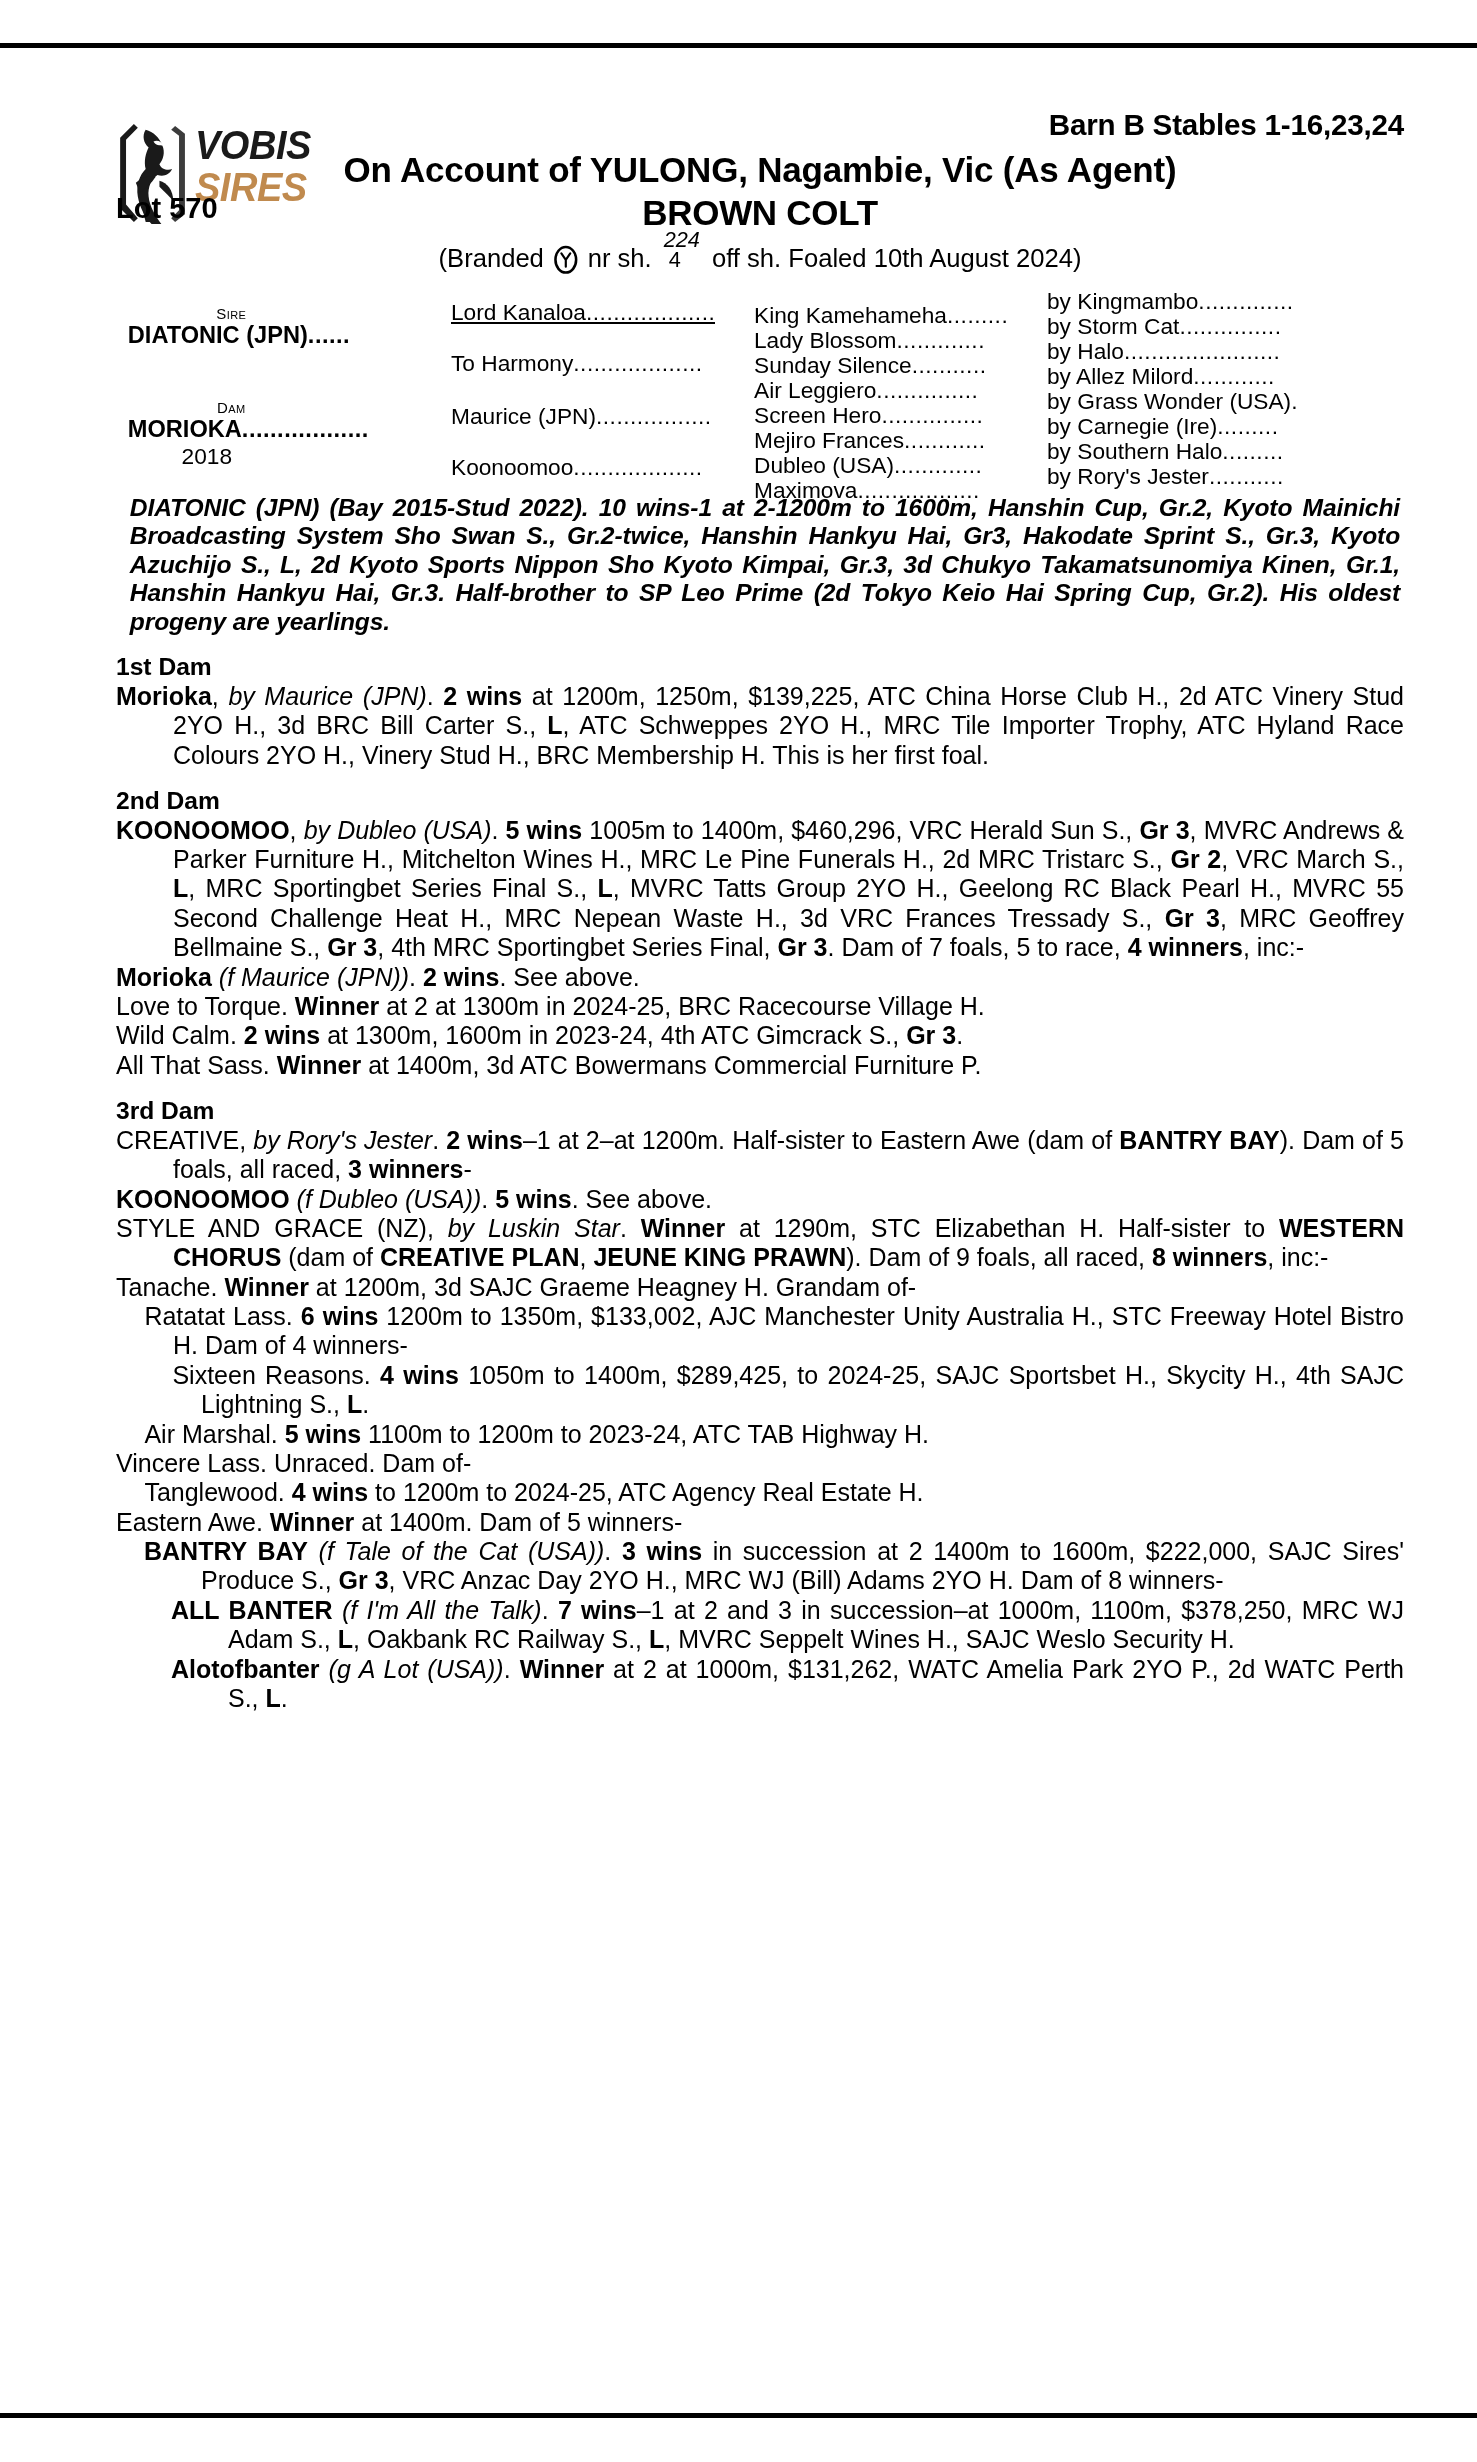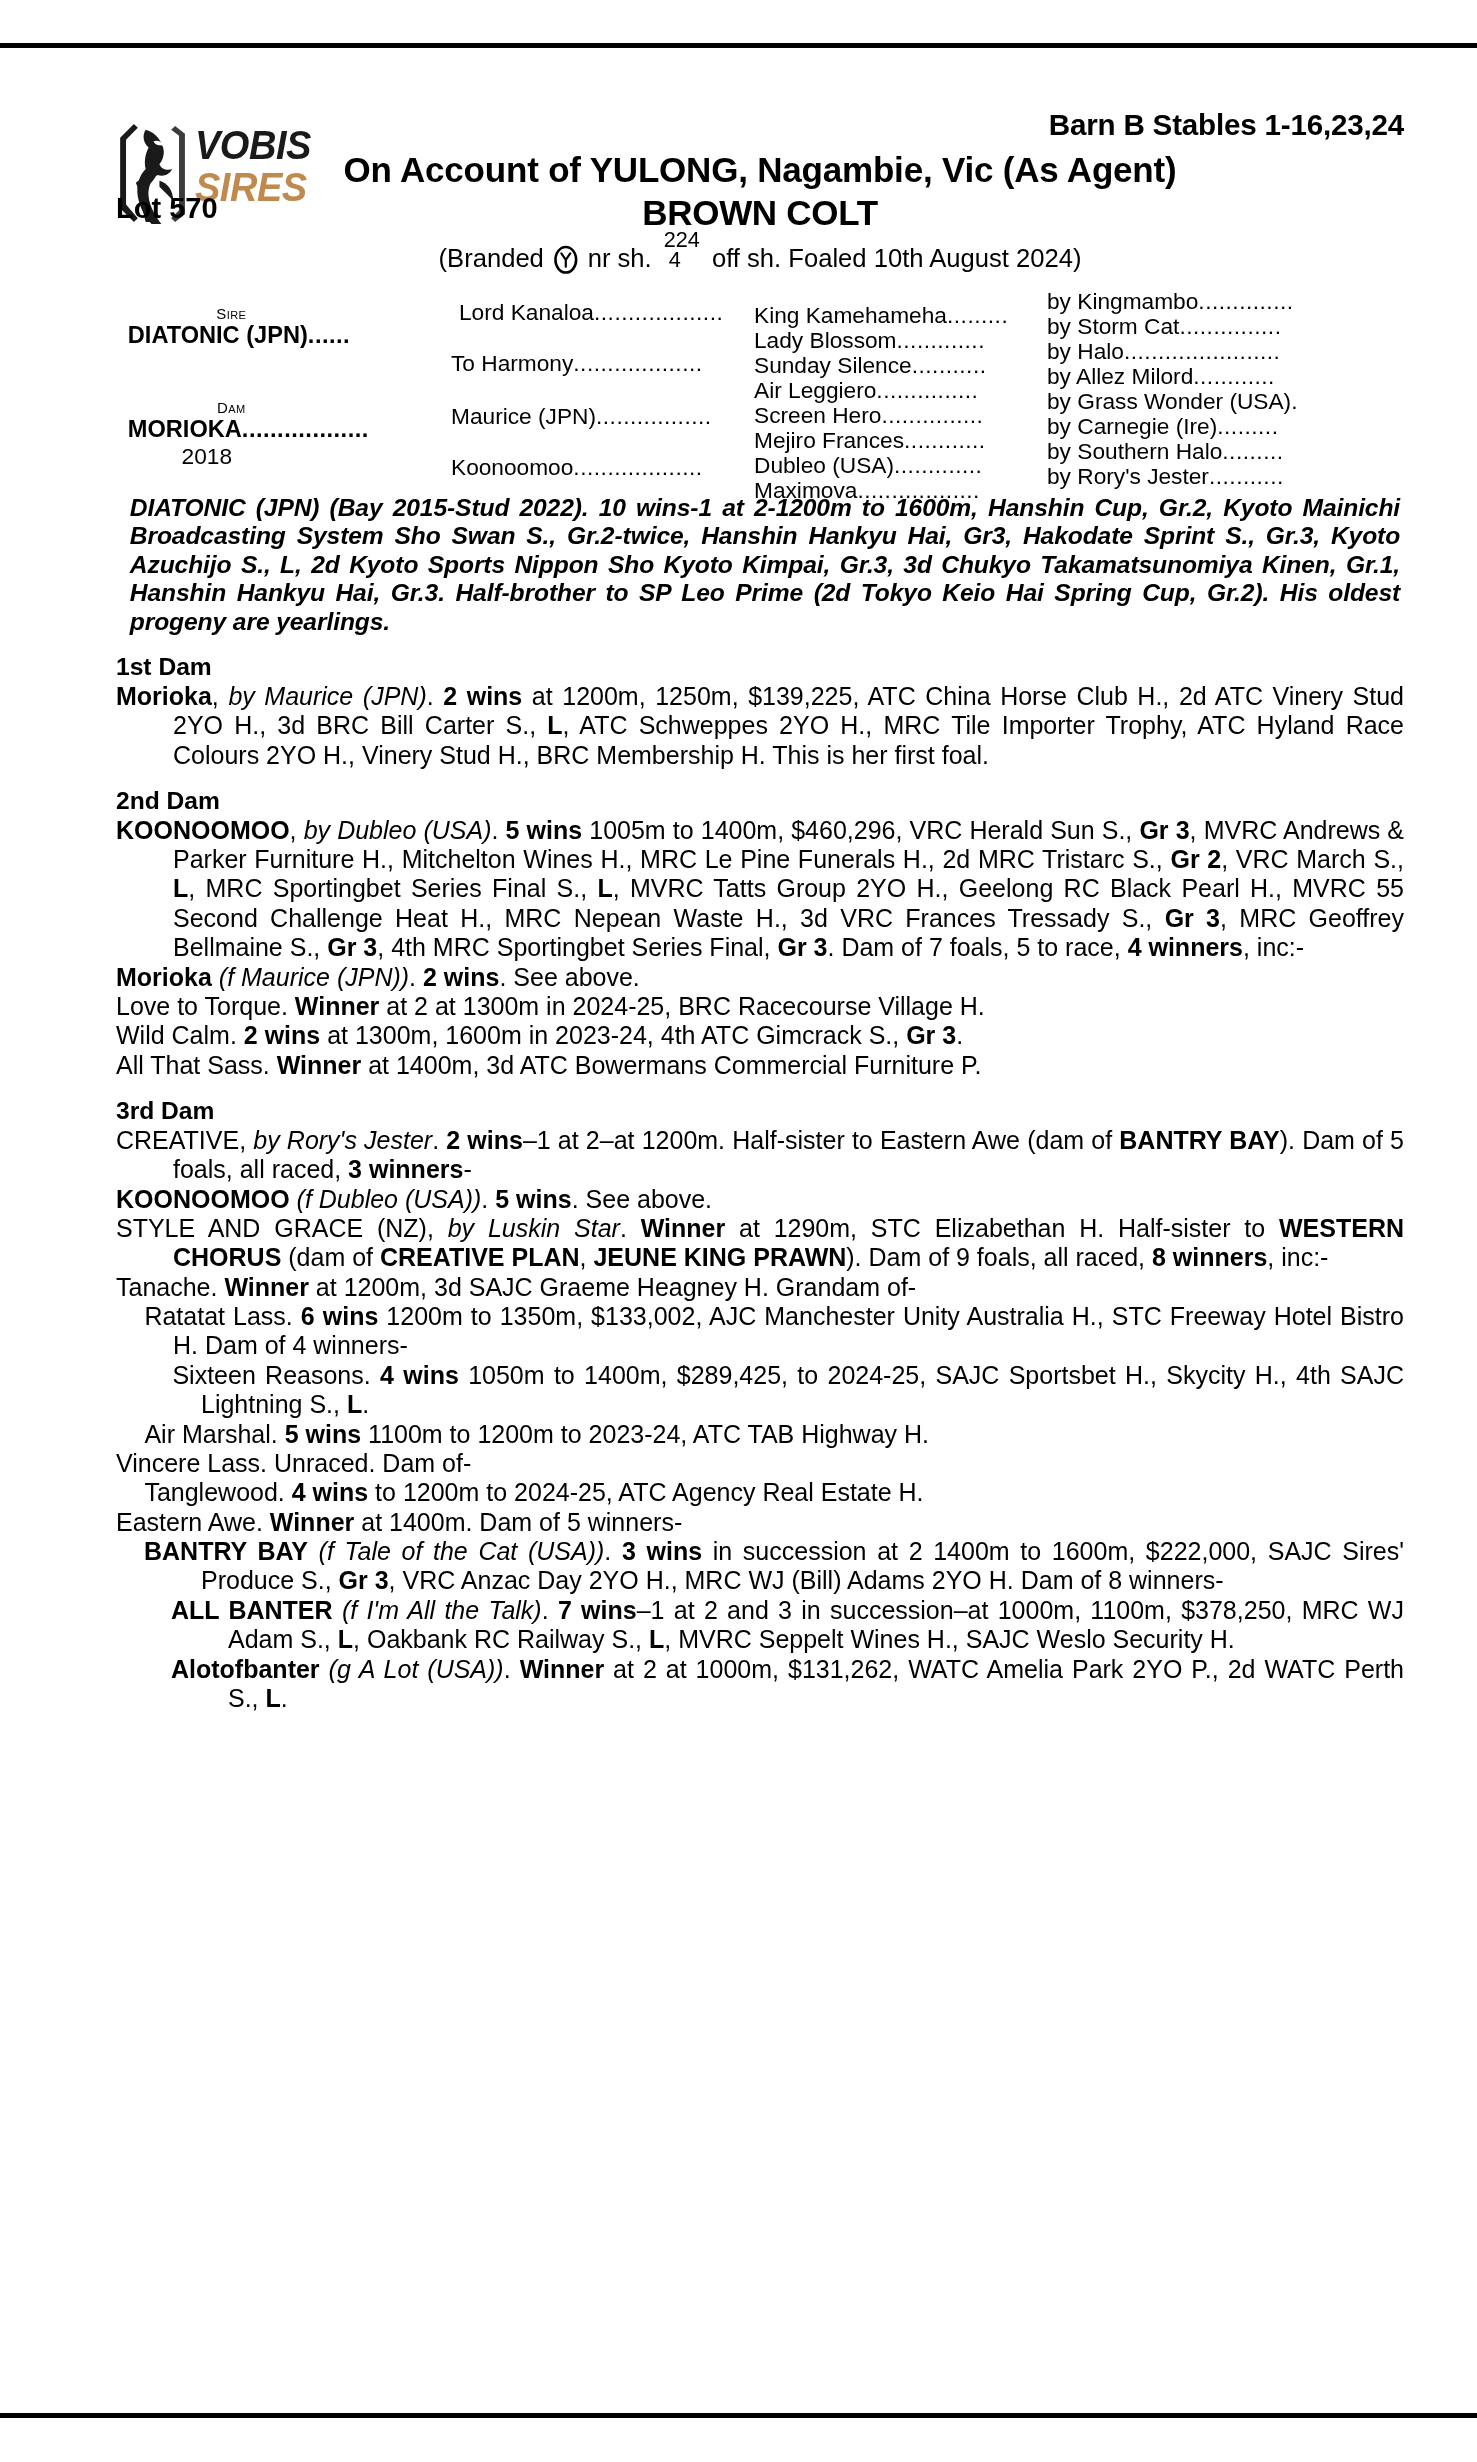--- a/index.html
+++ b/index.html
@@ -131,21 +131,21 @@
   .frac {
     display: inline-block;
     vertical-align: -3.9px;
     text-align: center;
     font-size: 21.7px;
     line-height: 0.92;
     margin: 0 4.9px;
     position: relative;
     top: -3.9px;
   }
-  .frac .num { display: block; }
+  .frac .num { display: block; font-style: italic; }
   .frac .den { display: block; text-align: left; padding-left: 4.9px;}
 
   
   .ped {
     margin-top: 13.8px;
     position: relative;
     height: 197px;
     font-size: 22.7px;
   }
   .ped-col1 {
@@ -188,21 +188,21 @@
     text-align: center;
     width: 158px;
     font-size: 22.7px;
   }
   .ped-leader { letter-spacing: 0.5px; }
   .ped-row { white-space: nowrap; overflow: hidden; }
 
   .sire-box { position: absolute; left: 0; top: 15.8px; }
   .dam-box  { position: absolute; left: 0; top: 110px; }
 
-  .g2-r1 { position: absolute; top: 9.9px; left: 8px; }
+  .g2-r1 { position: absolute; top: 9.9px; left: 0; text-decoration: underline; }
   .g2-r2 { position: absolute; top: 61px; left: 0; }
   .g2-r3 { position: absolute; top: 114px; left: 0; }
   .g2-r4 { position: absolute; top: 165px; left: 0; }
 
   .g3 { line-height: 25px; }
   .g3 div { white-space: nowrap; }
 
   
   .sire-desc {
     margin-top: 7.9px;

